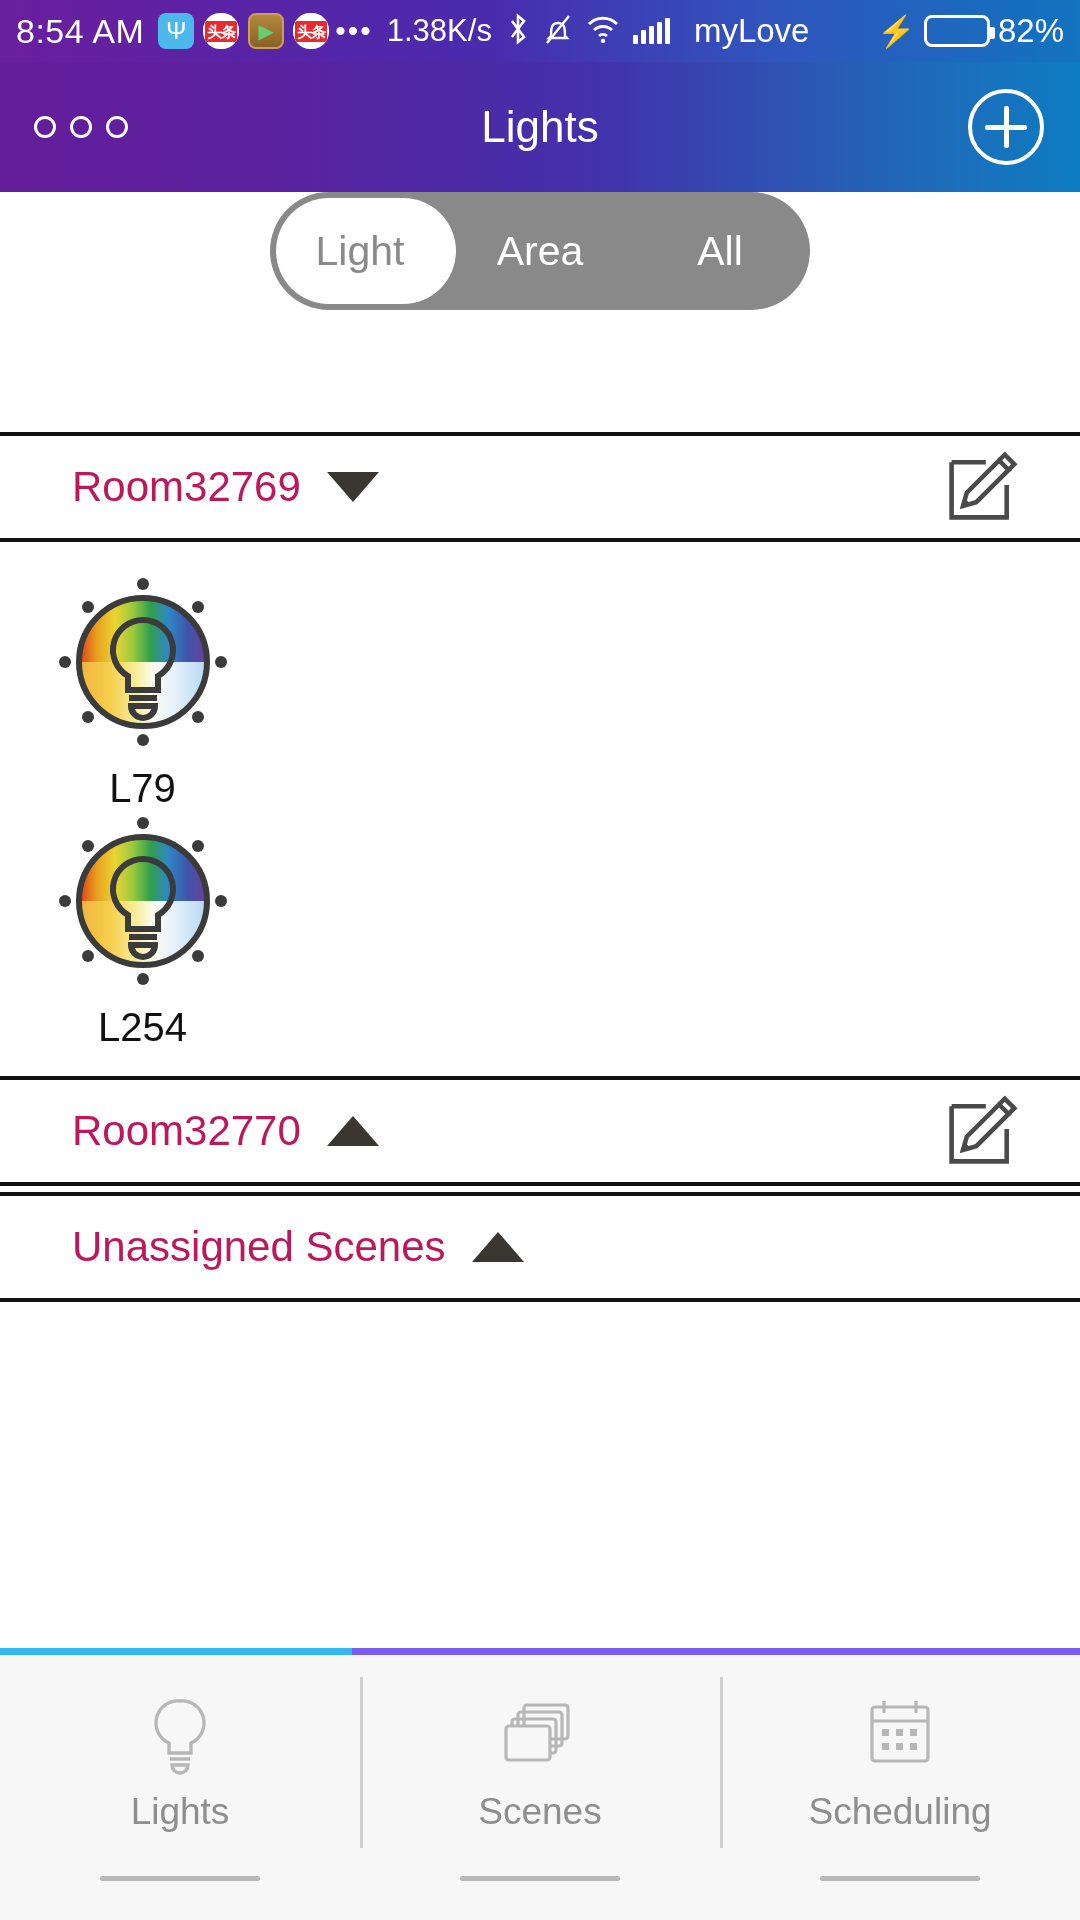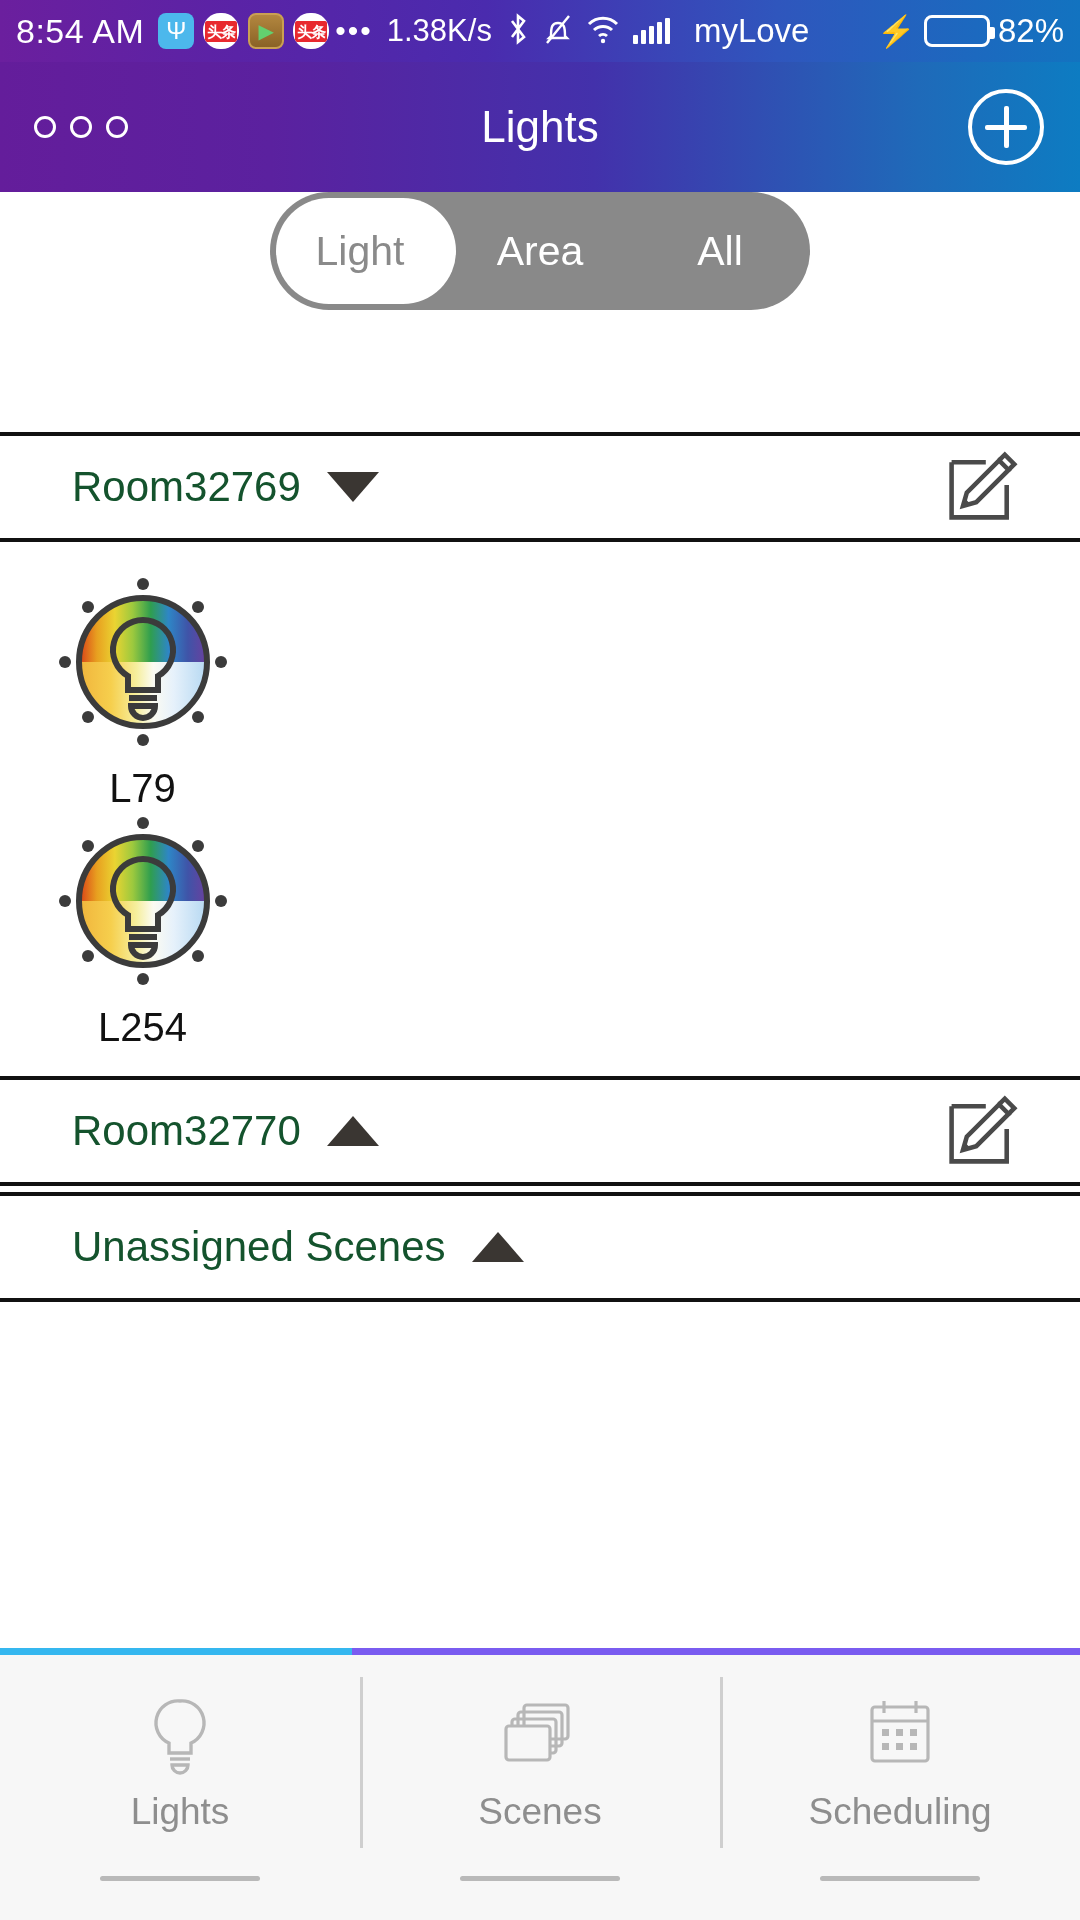--- a/index.html
+++ b/index.html
@@ -70,21 +70,21 @@
     position:absolute; left:6px; top:6px; width:180px; height:106px; background:#ffffff;
     border-radius:55px; z-index:1;
   }
   .divider{ height:4px; background:#111; width:100%; }
 
   
   .list{ position:absolute; top:432px; left:0; width:1080px; }
   .group-row{
     height:102px; display:flex; align-items:center; padding:0 0 0 72px; background:#fff;
   }
-  .group-name{ font-size:42px; color:#14532d; }
+  .group-name{ font-size:42px; color:#be185d; }
   .tri{ width:0; height:0; margin-left:26px; }
   .tri.down{ border-left:26px solid transparent; border-right:26px solid transparent; border-top:30px solid #3a3632; }
   .tri.up{ border-left:26px solid transparent; border-right:26px solid transparent; border-bottom:30px solid #3a3632; }
   .edit-icon{ margin-left:auto; margin-right:60px; width:76px; height:76px; position:relative; }
   .edit-icon svg{ display:block; width:76px; height:76px; }
 
   
   .bulb-row{ display:flex; align-items:flex-start; padding:30px 0 26px 0; background:#fff;flex-direction:column; }
   .bulb-cell{ width:285px; display:flex; flex-direction:column; align-items:center; }
   .bulb-wrap{ position:relative; width:180px; height:180px; }

